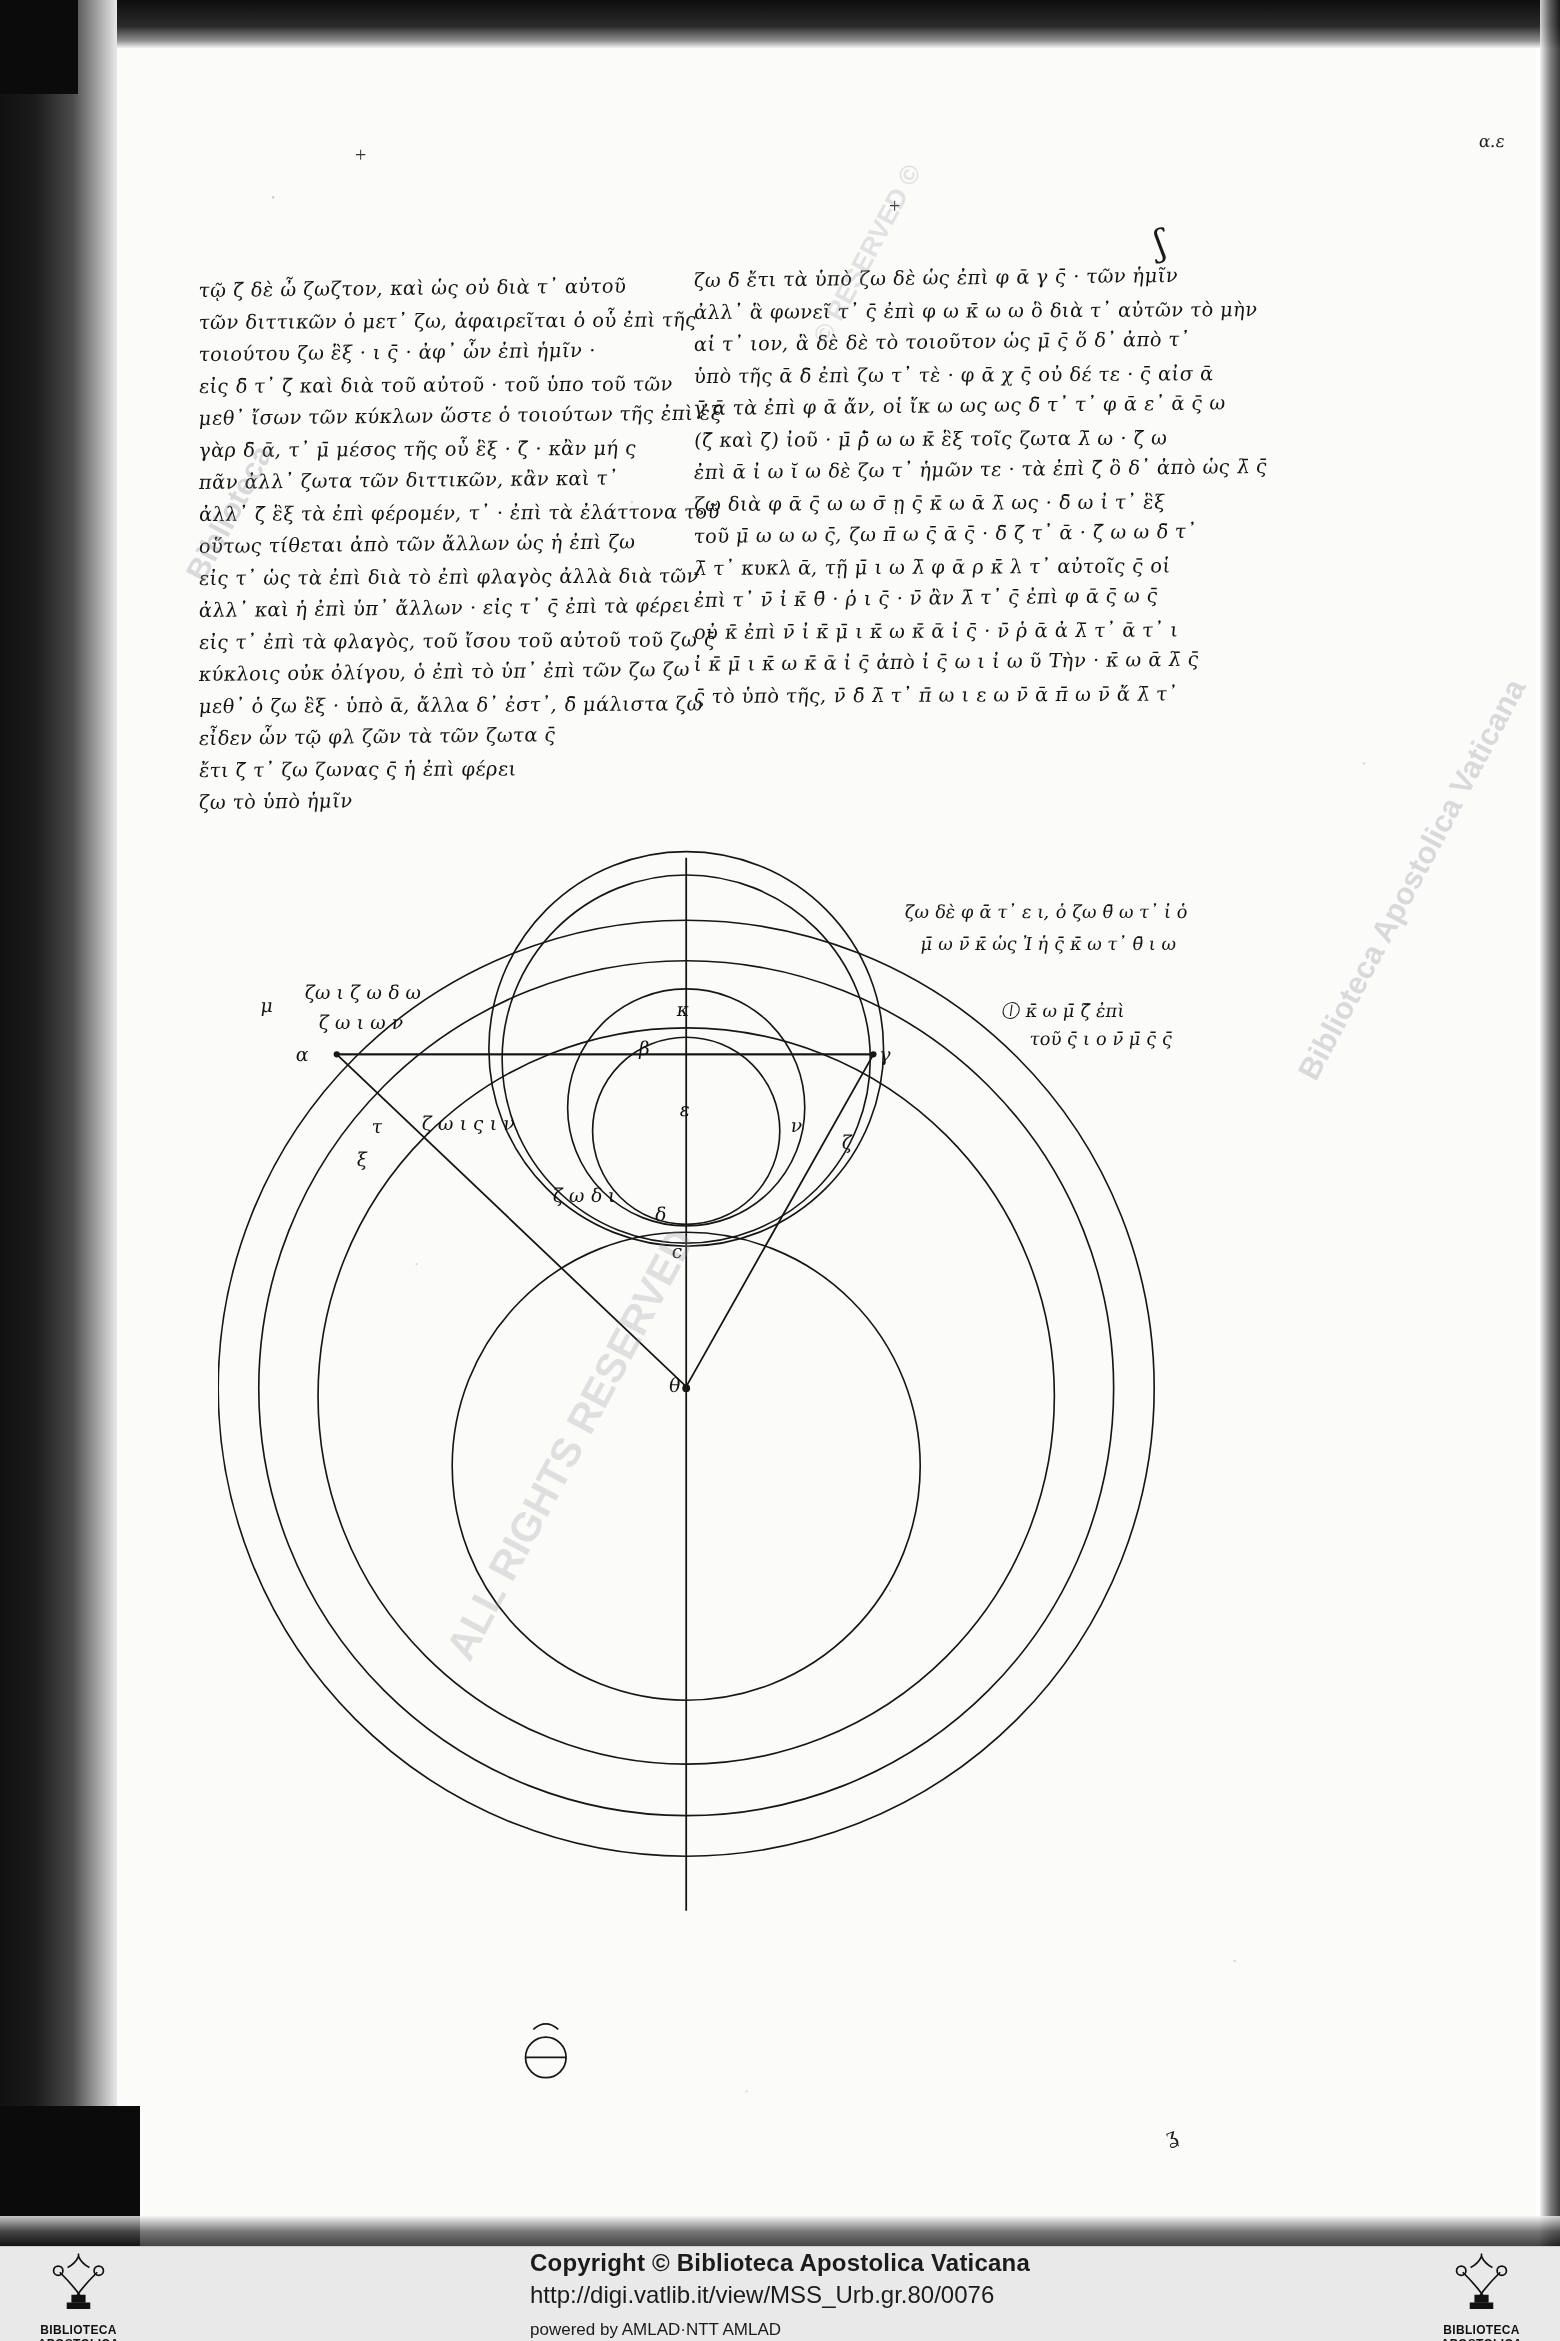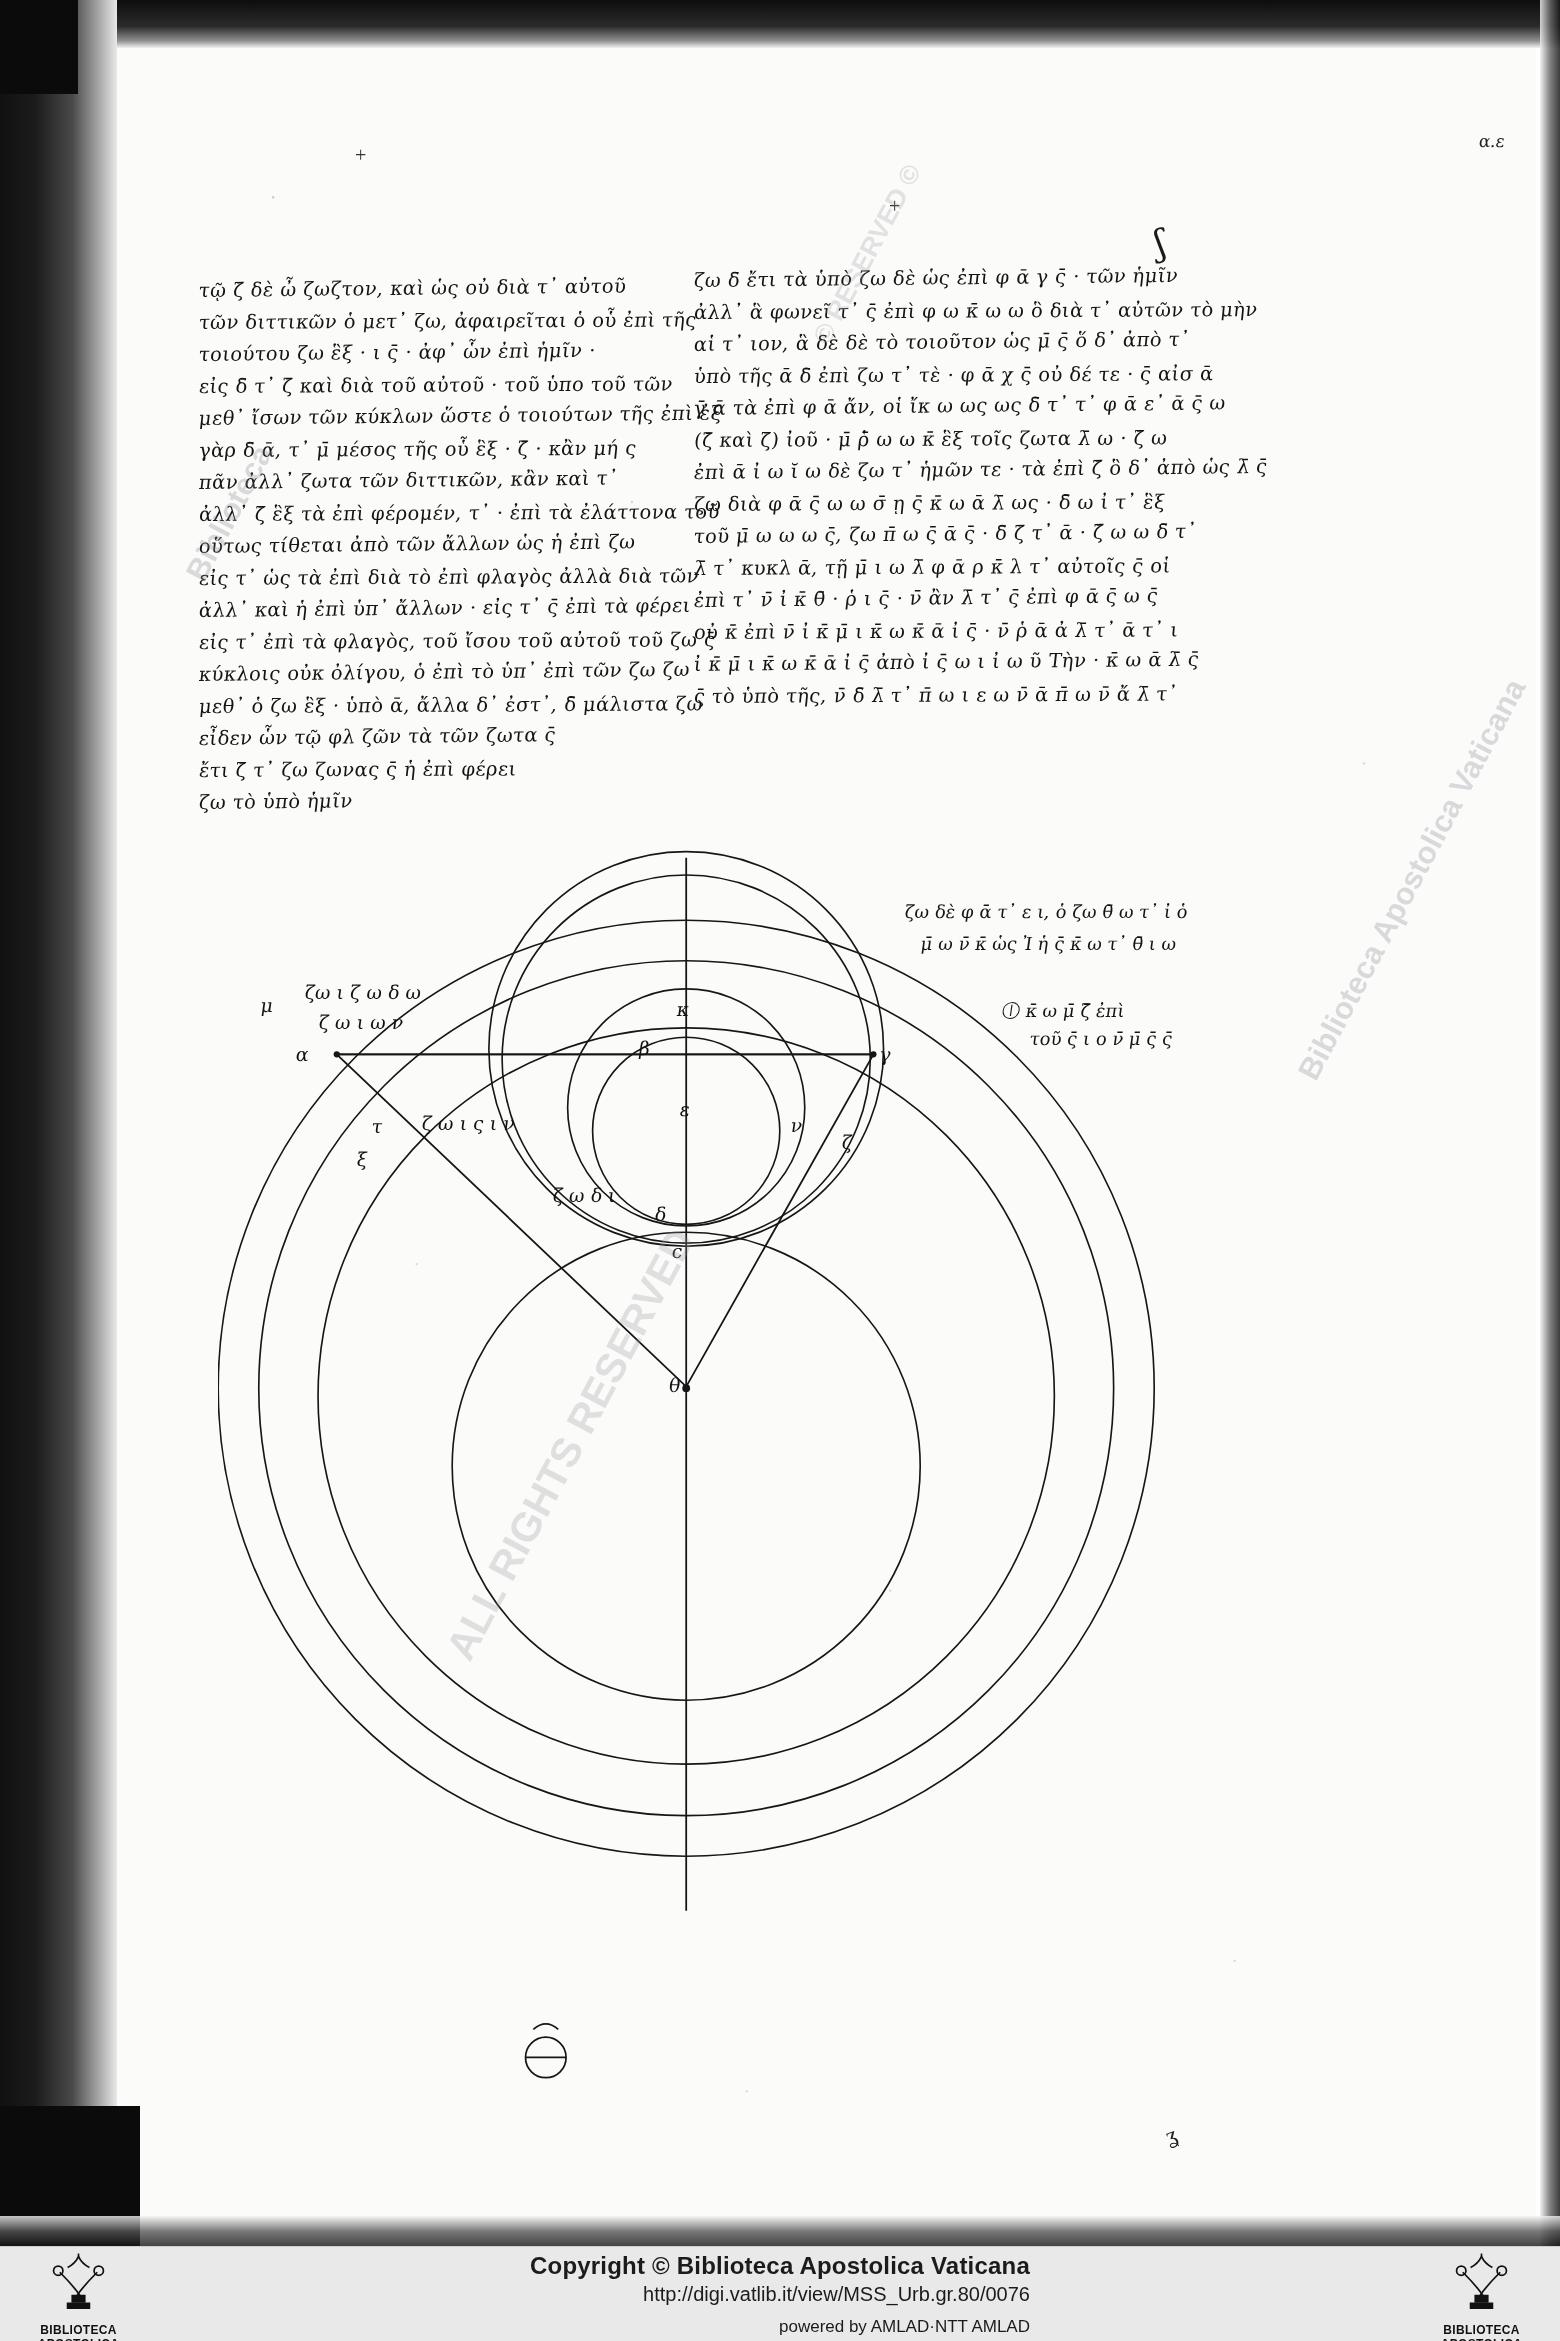--- a/index.html
+++ b/index.html
@@ -209,32 +209,32 @@
     left: 0; bottom: 0;
     width: 1560px;
     height: 95px;
     background: #e9e9e9;
     border-top: 0.8px solid #cfcfcf;
     display: flex;
     align-items: center;
     justify-content: center;
   }
   #footer-center {
-    text-align: right;
+    text-align: left;
     font-family: "Liberation Sans", sans-serif;
     color: #1b1b1b;
   }
   #footer-title {
     font-size: 24px;
     font-weight: 700;
     letter-spacing: 0.2px;
     margin-bottom: 3.1px;
   }
   #footer-url {
-    font-size: 20px;
+    font-size: 24px;
     margin-bottom: 11px;
   }
   #footer-powered {
     font-size: 17px;
   }
   .footer-logo {
     position: absolute;
     top: 4.7px;
     width: 117px;
     height: 87px;

